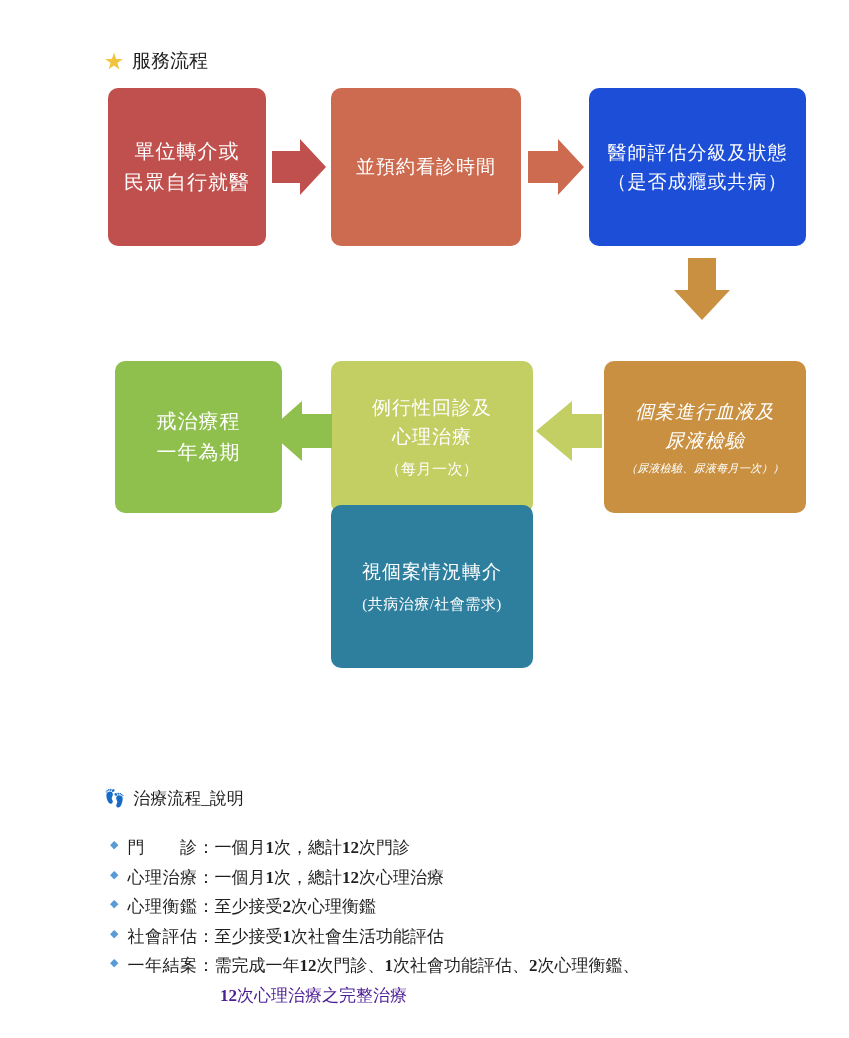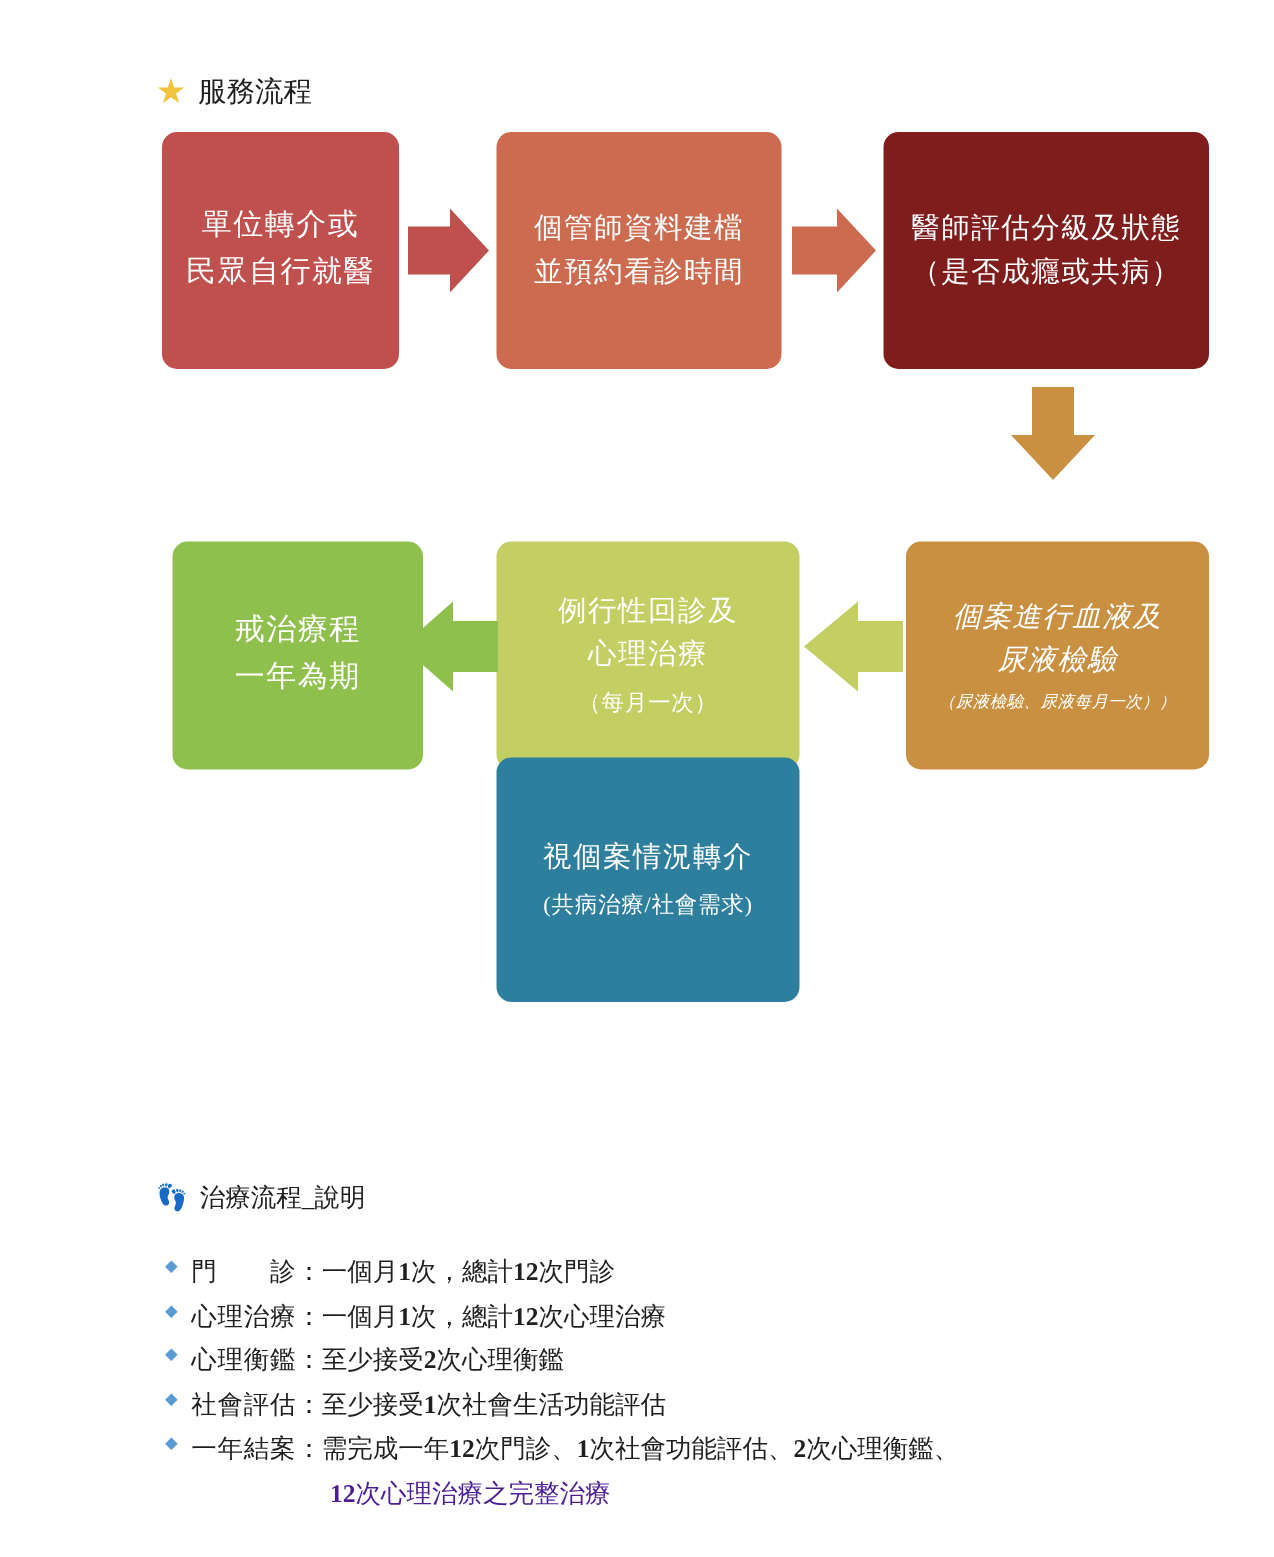--- a/index.html
+++ b/index.html
@@ -51,28 +51,28 @@
     text-align: center;
     color: #ffffff;
     box-sizing: border-box;
     padding: 6px 10px;
     line-height: 1.55;
   }
   .node .line {
     display: block;
     white-space: nowrap;
   }
-  .node .big { font-size: 20px; letter-spacing: 1px; font-family: Liberation Mono, monospace; }
+  .node .big { font-size: 20px; letter-spacing: 1px; }
   .node .mid { font-size: 19px; letter-spacing: 1px; }
   .node .small { font-size: 15px; margin-top: 6px; letter-spacing: 0.5px; }
   .node .tiny { font-size: 11px; margin-top: 5px; letter-spacing: 0.3px; }
 
   #node-referral  { left: 108px; top: 88px;  width: 158px; height: 158px; background: #c0504d; }
   #node-casefile  { left: 331px; top: 88px;  width: 190px; height: 158px; background: #cc6b4f; }
-  #node-assess    { left: 589px; top: 88px;  width: 217px; height: 158px; background: #7f1d1d; }
+  #node-assess    { left: 589px; top: 88px;  width: 217px; height: 158px; background: #1d4ed8; }
   #node-lab       { left: 604px; top: 361px; width: 202px; height: 152px; background: #c89040; font-style: italic; }
   #node-followup  { left: 331px; top: 361px; width: 202px; height: 152px; background: #c3ce63; }
   #node-program   { left: 115px; top: 361px; width: 167px; height: 152px; background: #8fc04d; }
   #node-refer     { left: 331px; top: 505px; width: 202px; height: 163px; background: #2e7f9e; }
 
   
   .arrow {
     position: absolute;
   }
   #arrow-1 { left: 272px; top: 137px; width: 54px; height: 60px; }
@@ -123,21 +123,20 @@
   <span class="star-icon">★</span>
   <span>服務流程</span>
 </div>
 
 <div class="node" id="node-referral">
   <span class="line big">單位轉介或</span>
   <span class="line big">民眾自行就醫</span>
 </div>
 
 <div class="node" id="node-casefile">
-  <span class="line mid">個管師資料建檔</span>
   <span class="line mid">並預約看診時間</span>
 </div>
 
 <div class="node" id="node-assess">
   <span class="line mid">醫師評估分級及狀態</span>
   <span class="line mid">（是否成癮或共病）</span>
 </div>
 
 <div class="node" id="node-lab">
   <span class="line mid">個案進行血液及</span>

